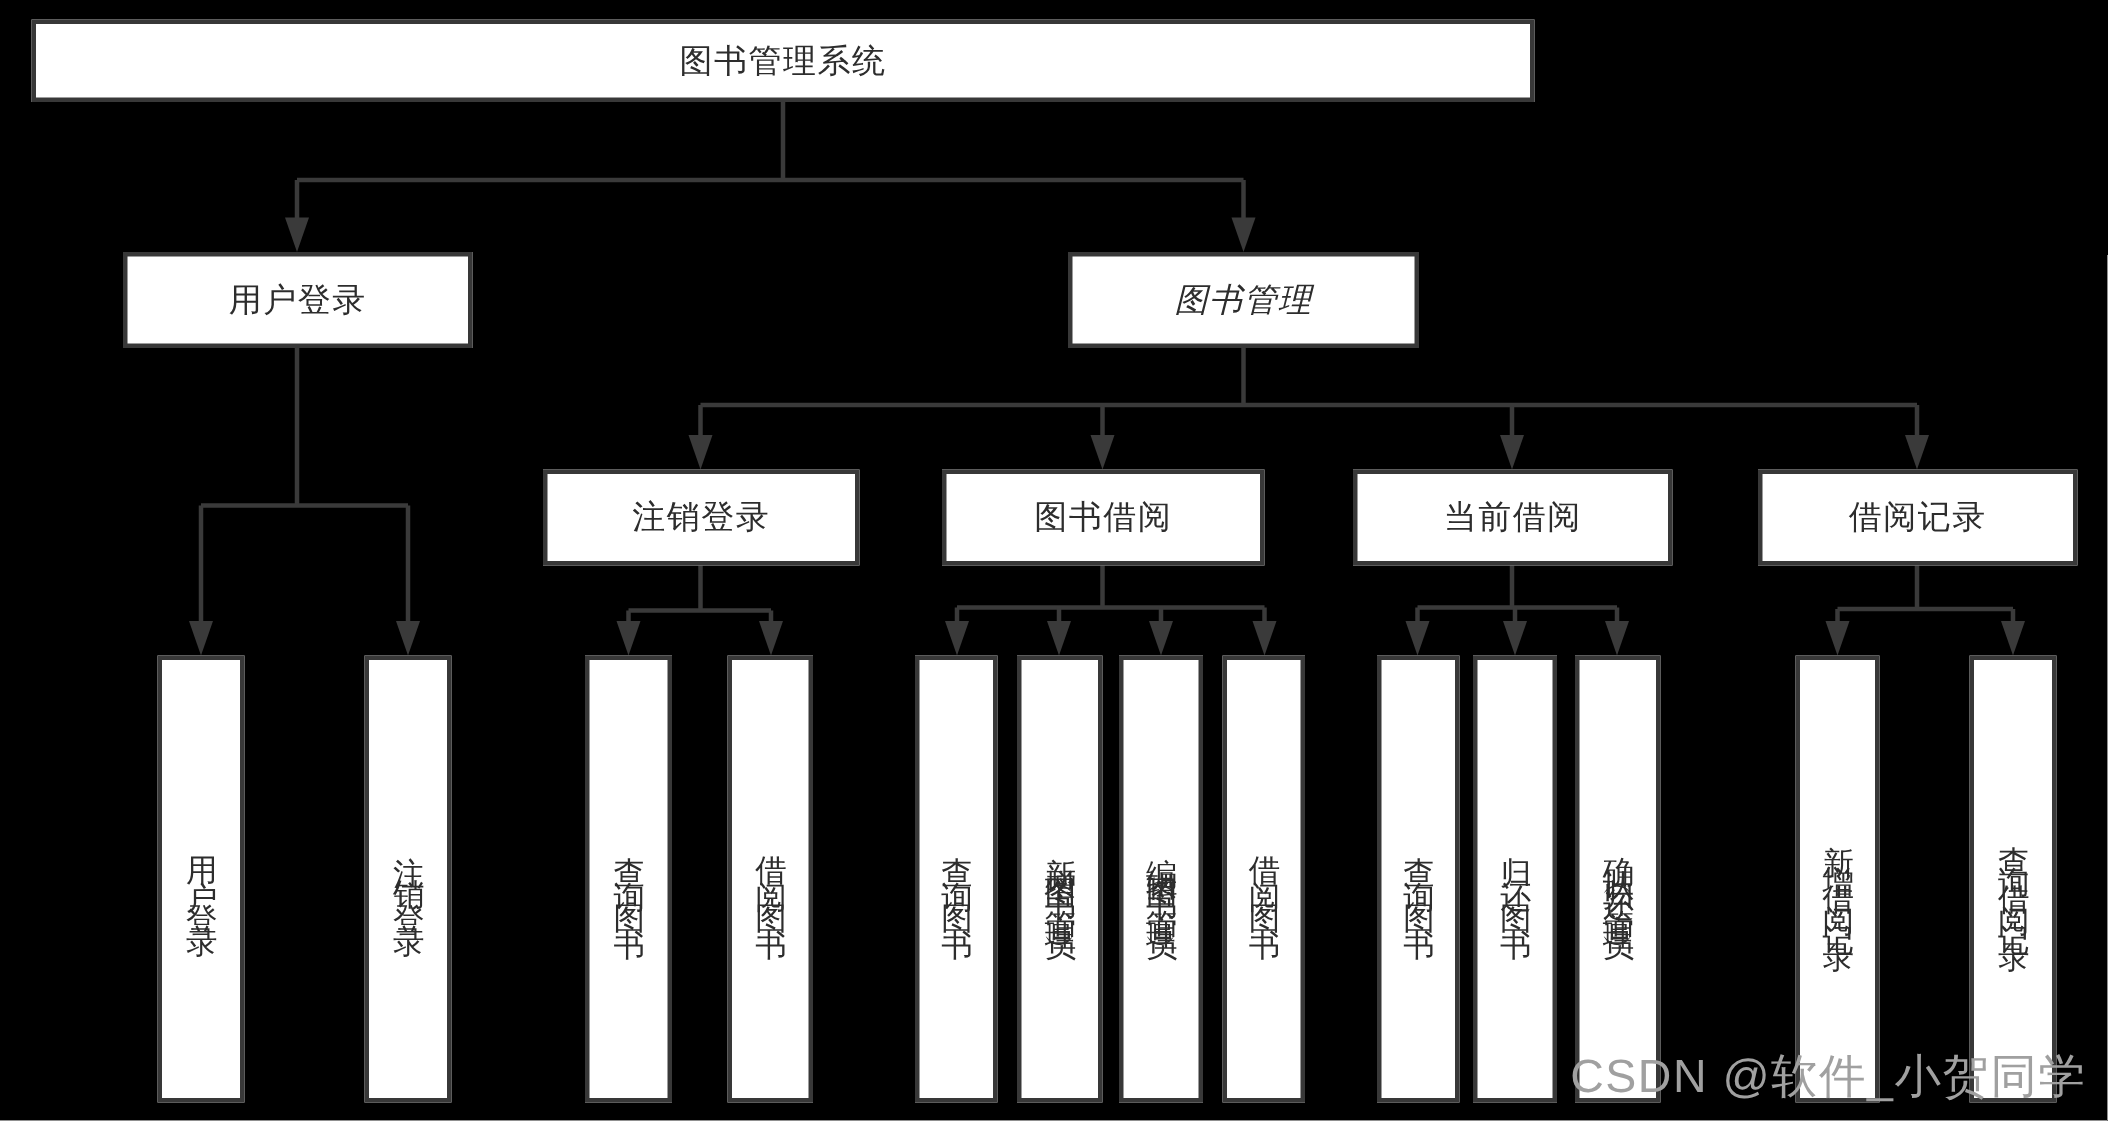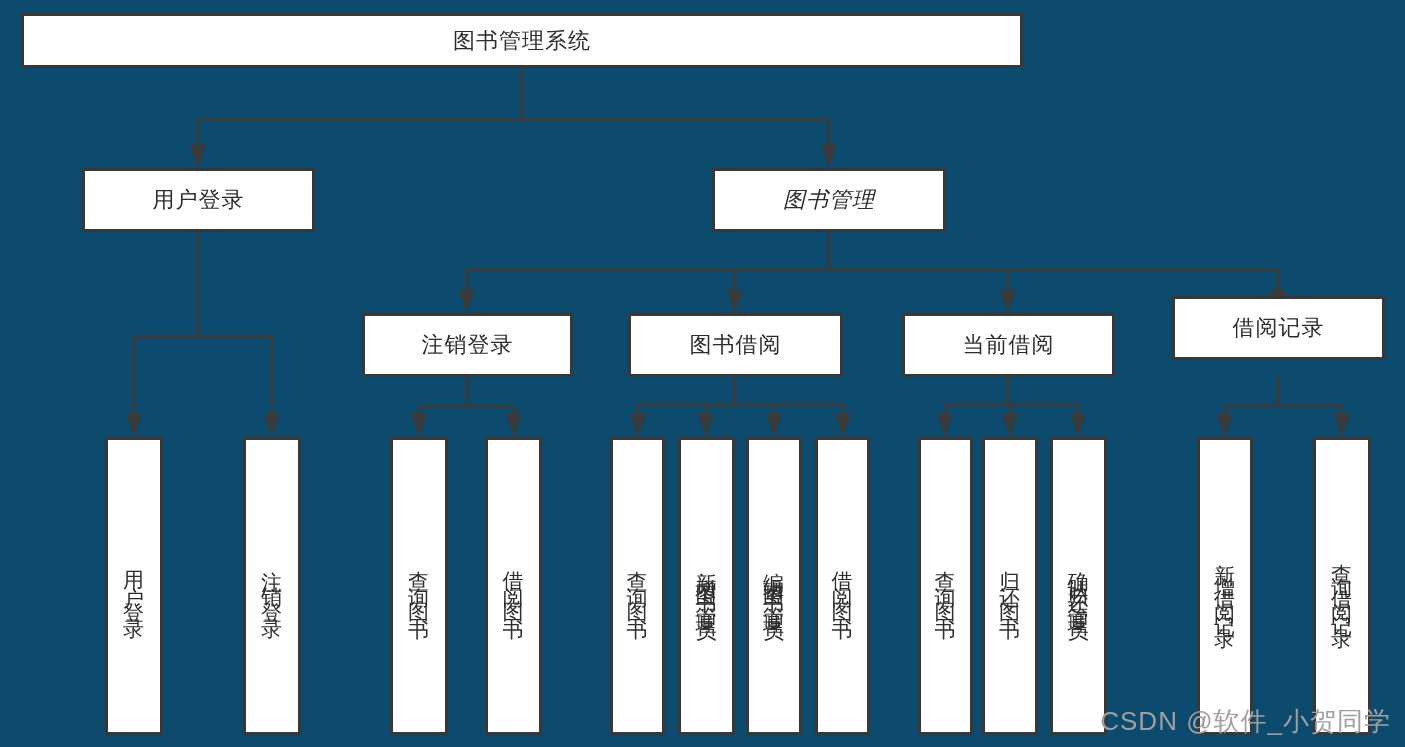--- a/index.html
+++ b/index.html
@@ -1,20 +1,20 @@
 <!DOCTYPE html>
 <html><head>
 <meta charset="utf-8">
 <style>
   html, body { margin: 0; padding: 0; background: #ffffff; }
   .canvas {
     position: relative;
     width: 1405px;
     height: 747px;
-    background: #0c4a6e;
+    background: #000000;
     font-family: "Liberation Sans", "DejaVu Sans", sans-serif;
     overflow: hidden;
   }
   .connectors {
     position: absolute;
     left: 0; top: 0;
     width: 1405px; height: 747px;
     z-index: 1;
   }
   .connectors path { stroke: #3a3a3a; stroke-width: 3; fill: none; }
@@ -39,21 +39,21 @@
     font-size: 21px;
     line-height: 1;
   }
   .leaf--s4 { letter-spacing: 16px; }
   .leaf--s6 { letter-spacing: 13px; }
   .leaf--s9 { letter-spacing: 7px; }
   .watermark {
     position: absolute;
     right: 14px;
     bottom: 8px;
-    font-size: 26px;
+    font-size: 31px;
     color: #a0a0a0;
     letter-spacing: 1px;
     z-index: 3;
     white-space: nowrap;
   }
 </style>
 </head>
 <body>
 
 <div class="canvas">
@@ -121,21 +121,21 @@
   </svg>
 
   <div class="node node--h" style="left:21px; top:13px; width:1002px; height:55px;">图书管理系统</div>
 
   <div class="node node--h" style="left:82px; top:168px; width:233px; height:64px;">用户登录</div>
   <div class="node node--h" style="left:712px; top:168px; width:234px; height:64px;font-style:italic;">图书管理</div>
 
   <div class="node node--h" style="left:362px; top:313px; width:211px; height:64px;">注销登录</div>
   <div class="node node--h" style="left:902px; top:313px; width:213px; height:64px;">当前借阅</div>
   <div class="node node--h" style="left:628px; top:313px; width:215px; height:64px;">图书借阅</div>
-  <div class="node node--h" style="left:1172px; top:296px; width:213px; height:64px;">借阅记录</div>
+  <div class="node node--h" style="left:1172px; top:313px; width:213px; height:64px;">借阅记录</div>
 
   <div class="node node--v leaf--s4" style="left:105px; width:58px;">用户登录</div>
   <div class="node node--v leaf--s4" style="left:243px; width:58px;">注销登录</div>
 
   <div class="node node--v leaf--s4" style="left:390px; width:58px;">查询图书</div>
   <div class="node node--v leaf--s4" style="left:485px; width:57px;">借阅图书</div>
 
   <div class="node node--v leaf--s4" style="left:610px; width:55px;">查询图书</div>
   <div class="node node--v leaf--s9" style="left:678px; width:57px;">新增图书（管理员）</div>
   <div class="node node--v leaf--s9" style="left:746px; width:56px;">编辑图书（管理员）</div>

